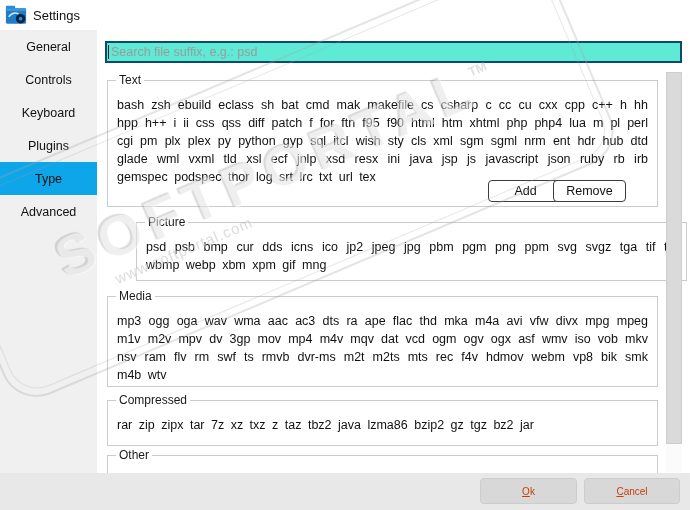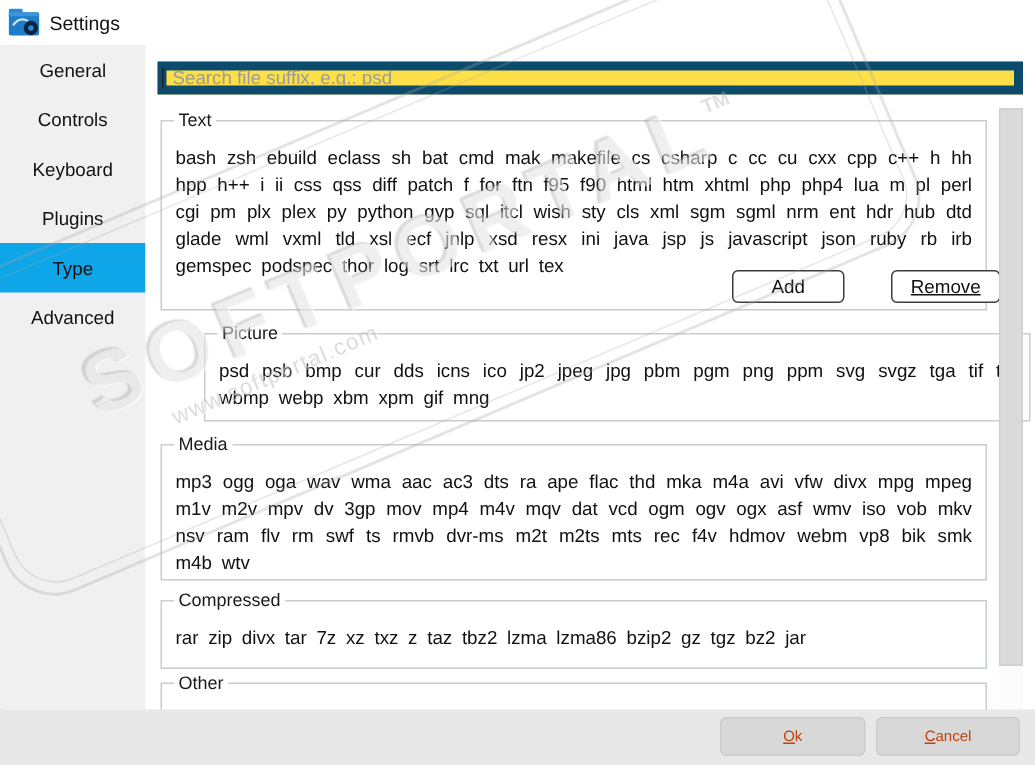--- a/index.html
+++ b/index.html
@@ -12,21 +12,21 @@
   .app-icon{width:22px;height:22px;margin:4px 6px 4px 5px;flex:0 0 auto;}
   .title-text{font-size:13px;color:#111;}
   
   .sidebar{position:absolute;left:0;top:30px;width:97px;height:443px;background:#f0f0f0;}
   .side-item{height:33px;display:flex;align-items:center;justify-content:center;font-size:12.5px;color:#111;cursor:default;}
   .side-item.selected{background:#0ea5e9;}
   
   .content{position:absolute;left:97px;top:30px;width:593px;height:443px;background:#fff;}
   .search{
     position:absolute;left:8px;top:11px;width:577px;height:22px;box-sizing:border-box;
-    border:6px solid #0c4a6e;background:#fde047;font-family:"Liberation Sans",sans-serif;
+    border:2px solid #0c4a6e;background:#5eead4;font-family:"Liberation Sans",sans-serif;
     font-size:12.5px;color:#222;padding:0 4px;outline:none;border-radius:0;
   }
   .search::placeholder{color:#9b9b9b;opacity:1;}
   .caret{position:absolute;left:11px;top:15px;width:1px;height:14px;background:#222;}
   .groupbox{
     position:absolute;left:10px;width:551px;box-sizing:border-box;
     border:1px solid #c7ccd1;border-radius:0;background:#fff;
   }
   .groupbox .gtitle{
     position:absolute;left:8px;top:-8px;background:#fff;padding:0 3px;font-size:12px;color:#1a1a1a;line-height:15px;
@@ -39,21 +39,21 @@
   .gb-picture{top:192px;height:59px;margin-left:29px;}
   .gb-media{top:266px;height:91px;}
   .gb-compressed{top:370px;height:46px;}
   .gb-other{top:425px;height:52px;}
   .mini-btn{
     position:absolute;height:22px;box-sizing:border-box;background:#fff;border:1px solid #3c3c3c;
     border-radius:4px;font-family:"Liberation Sans",sans-serif;font-size:12.5px;color:#111;
     display:flex;align-items:center;justify-content:center;cursor:default;
   }
   .btn-add{left:380px;top:99px;width:75px;}
-  .btn-remove{left:486px;top:99px;width:73px;text-decoration:underline;}
+  .btn-remove{left:445px;top:99px;width:73px;}
   
   .vscroll{position:absolute;left:569px;top:42px;width:16px;height:401px;background:#fbfbfb;}
   .vthumb{position:absolute;left:0;top:0;width:16px;height:372px;background:#dadada;border:1px solid #cfcfcf;box-sizing:border-box;}
   
   .footer{position:absolute;left:0;top:473px;width:690px;height:37px;background:#e8e8e8;z-index:60;}
   .dlg-btn{
     position:absolute;top:5px;height:26px;background:#d8d8d8;border:1px solid #cccccc;border-radius:4px;
     box-sizing:border-box;font-family:"Liberation Sans",sans-serif;font-size:10px;color:#c2410c;
     display:flex;align-items:center;justify-content:center;cursor:default;padding:0;
   }
@@ -127,21 +127,21 @@
       <div class="suffixes">psd psb bmp cur dds icns ico jp2 jpeg jpg pbm pgm png ppm svg svgz tga tif tiff wbmp webp xbm xpm gif mng</div>
     </div>
 
     <div class="groupbox gb-media">
       <span class="gtitle">Media</span>
       <div class="suffixes">mp3 ogg oga wav wma aac ac3 dts ra ape flac thd mka m4a avi vfw divx mpg mpeg m1v m2v mpv dv 3gp mov mp4 m4v mqv dat vcd ogm ogv ogx asf wmv iso vob mkv nsv ram flv rm swf ts rmvb dvr-ms m2t m2ts mts rec f4v hdmov webm vp8 bik smk m4b wtv</div>
     </div>
 
     <div class="groupbox gb-compressed">
       <span class="gtitle">Compressed</span>
-      <div class="suffixes">rar zip divx tar 7z xz txz z taz tbz2 lzma lzma86 bzip2 gz tgz bz2 jar</div>
+      <div class="suffixes">rar zip zipx tar 7z xz txz z taz tbz2 java lzma86 bzip2 gz tgz bz2 jar</div>
     </div>
 
     <div class="groupbox gb-other">
       <span class="gtitle">Other</span>
       <div class="suffixes"></div>
     </div>
 
     <div class="vscroll">
       <div class="vthumb"></div>
     </div>

